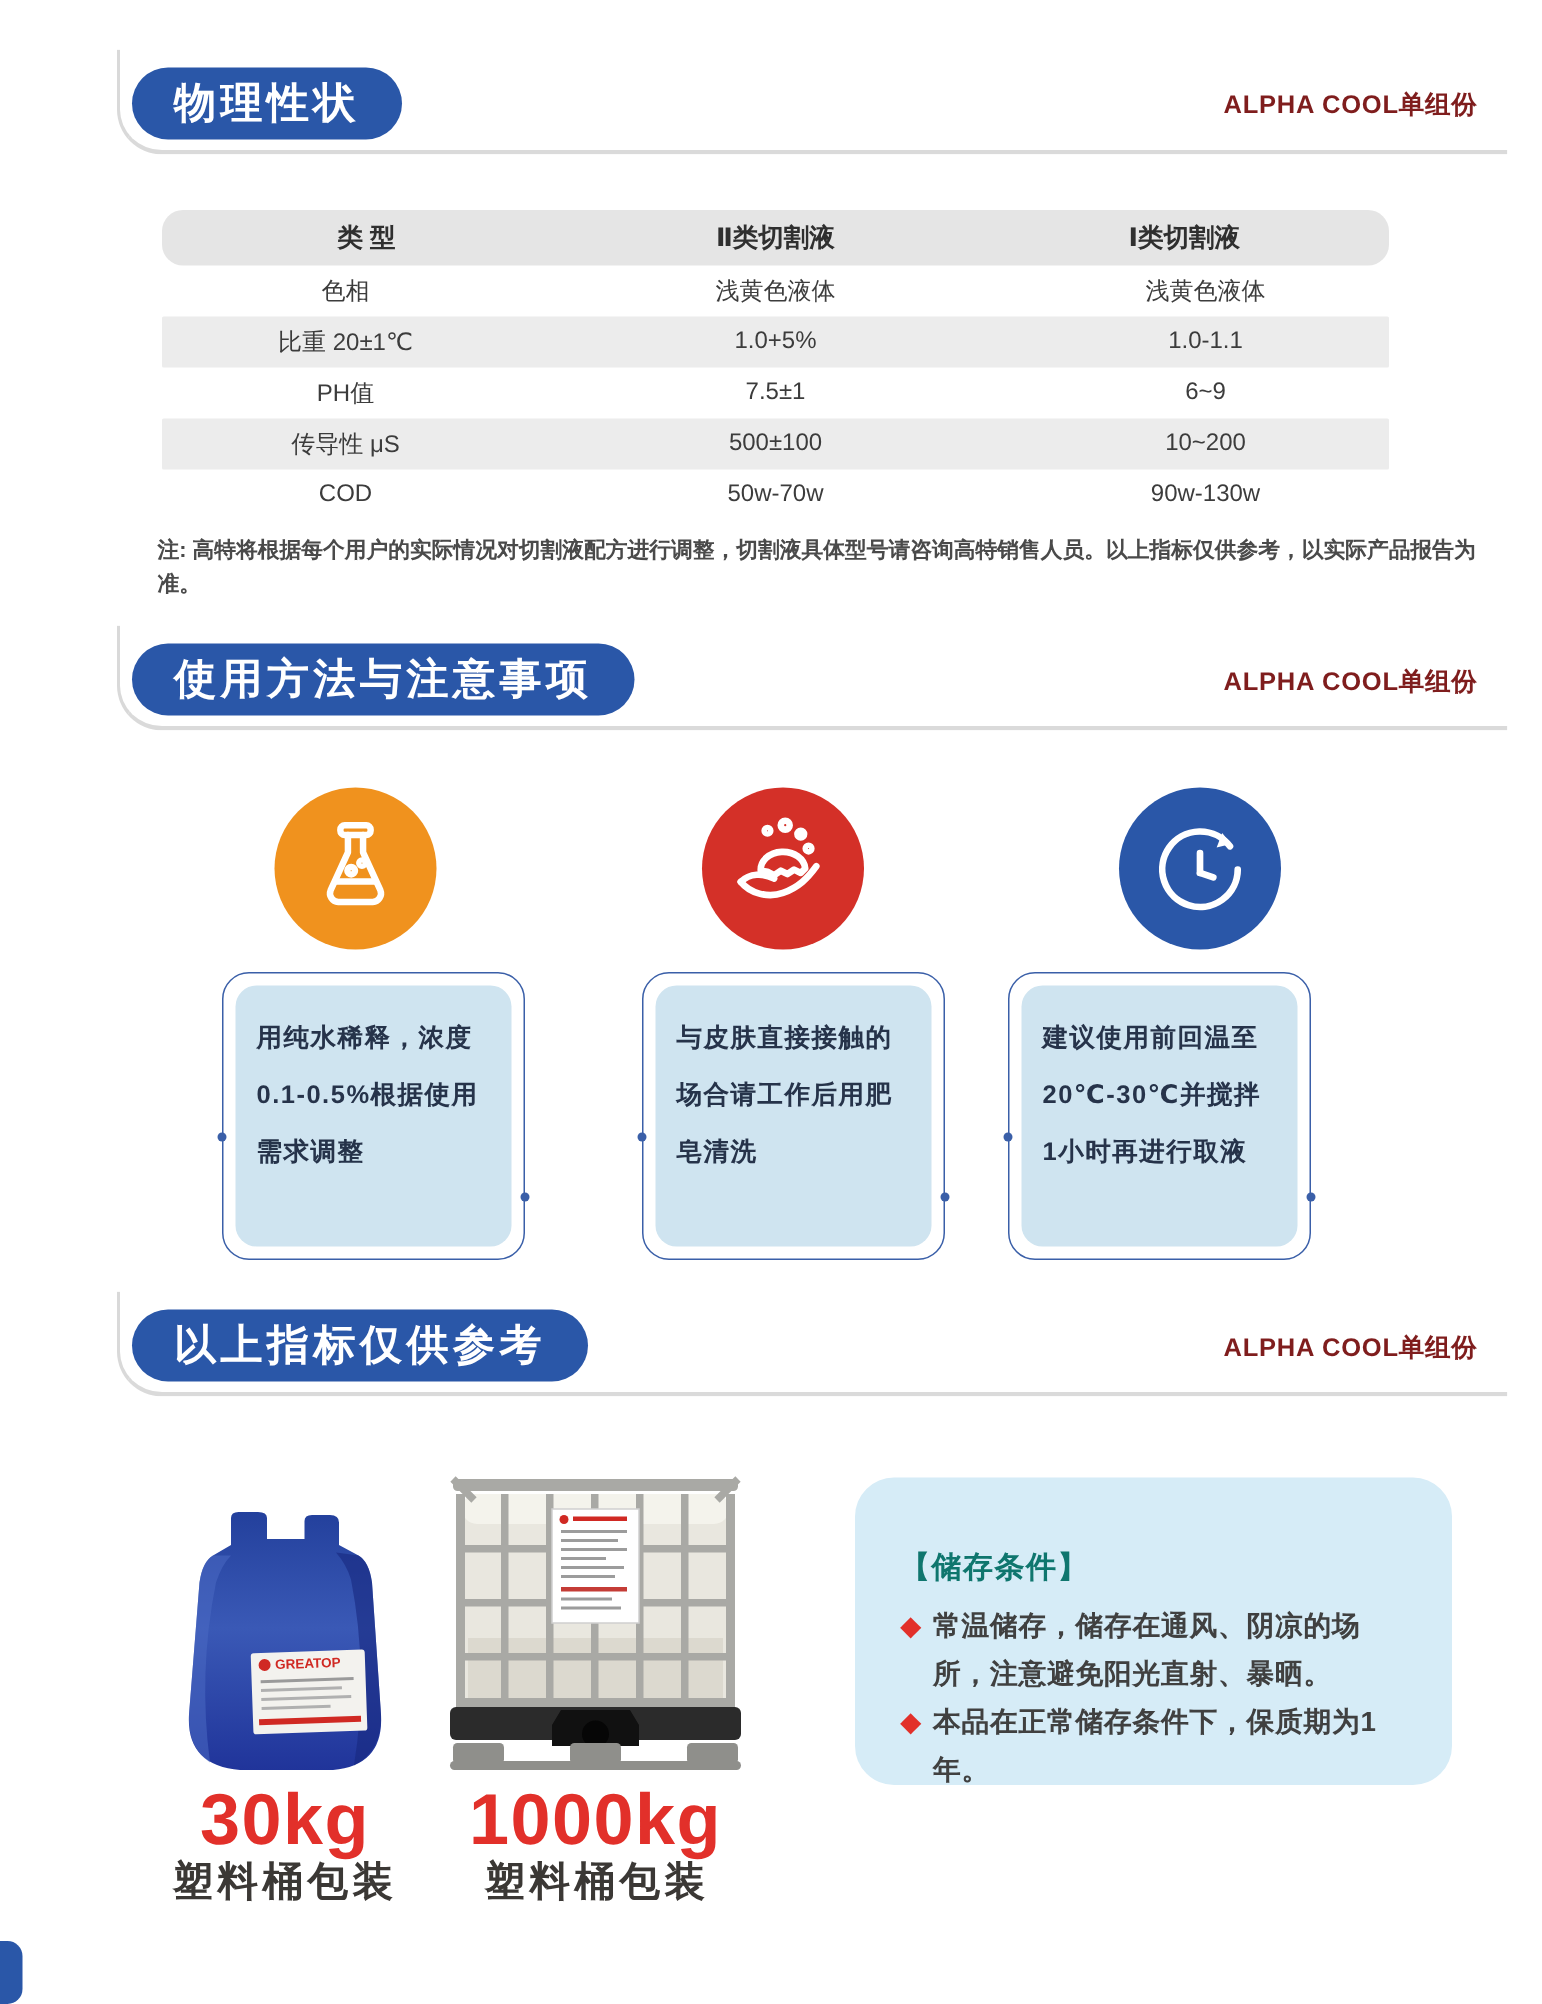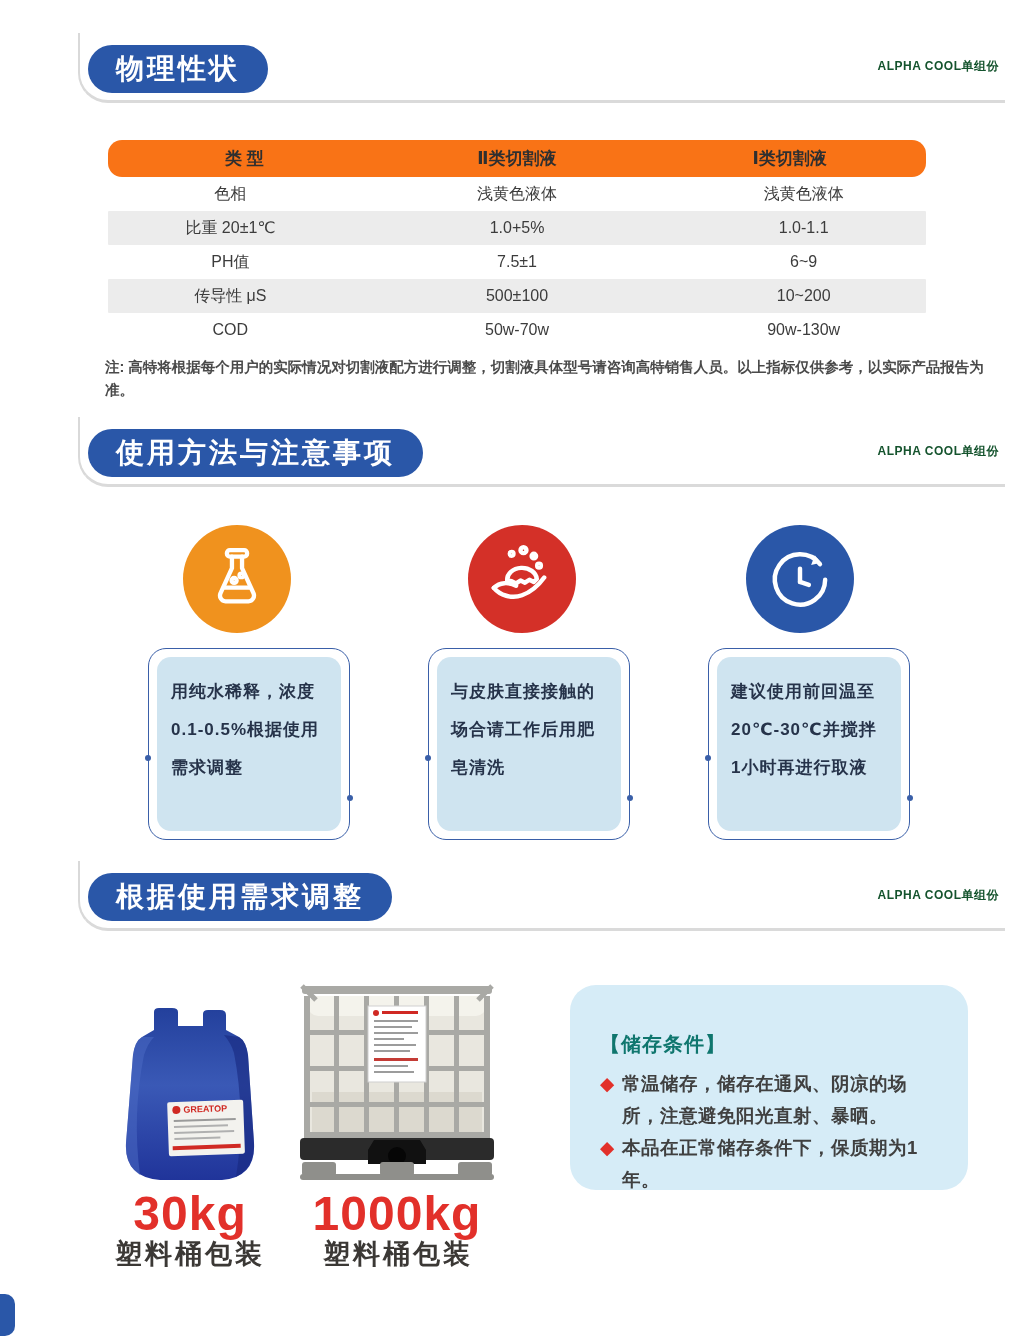--- a/index.html
+++ b/index.html
@@ -4,25 +4,25 @@
 <style>
   html,body{margin:0;padding:0;background:#ffffff;}
   body{font-family:"Liberation Sans","DejaVu Sans",sans-serif;}
   .page{position:relative;width:1028px;height:1336px;background:#ffffff;overflow:hidden;}
 
   
   .tabline{position:absolute;border-left:2px solid #d9d9d9;border-bottom:3px solid #dadada;
            border-bottom-left-radius:30px;width:925px;left:78px;height:67px;}
   .pill{position:absolute;left:88px;height:48px;line-height:48px;background:#2a57a8;color:#ffffff;
         font-size:28px;font-weight:bold;letter-spacing:3px;padding:0 28px;border-radius:26px;z-index:2;}
-  .brand{position:absolute;right:29px;color:#14532d;font-weight:bold;font-size:12px;letter-spacing:.5px;z-index:2;}
+  .brand{position:absolute;right:43px;color:#7f1d1d;font-weight:bold;font-size:17px;letter-spacing:.5px;z-index:2;}
 
   
   .spec-table{position:absolute;left:108px;top:140px;width:818px;}
-  .t-head{display:flex;height:37px;background:#f97316;border-radius:14px;align-items:center;
+  .t-head{display:flex;height:37px;background:#e5e5e5;border-radius:14px;align-items:center;
           font-weight:bold;font-size:17px;color:#2f2f2f;}
   .t-row{display:flex;height:34px;align-items:center;font-size:16px;color:#3c3c3c;gap:42px;}
   .t-row.alt{background:#ececec;border-radius:1px;}
   .t-cell{width:33.33%;text-align:center;}
 
   .note{position:absolute;left:105px;top:356px;width:900px;font-size:14.5px;font-weight:600;
         color:#4a4a4a;line-height:23px;}
 
   
   .u-icon{position:absolute;width:108px;height:108px;border-radius:50%;top:525px;
@@ -126,26 +126,26 @@
       <path d="M70,18 l8,10 -13,3 z" fill="#ffffff" stroke="none"></path>
     </svg>
   </div>
 
   <div class="card-frame" style="left:148px;">
     <div class="card-inner">用纯水稀释，浓度0.1-0.5%根据使用需求调整</div>
   </div>
   <div class="card-frame" style="left:428px;">
     <div class="card-inner">与皮肤直接接触的场合请工作后用肥皂清洗</div>
   </div>
-  <div class="card-frame" style="left:708px;">
+  <div class="card-frame" style="left:672px;">
     <div class="card-inner">建议使用前回温至20℃-30℃并搅拌1小时再进行取液</div>
   </div>
 
   <div class="tabline" style="top:861px;"></div>
-  <div class="pill" style="top:873px;">根据使用需求调整</div>
+  <div class="pill" style="top:873px;">以上指标仅供参考</div>
   <div class="brand" style="top:887px;">ALPHA COOL单组份</div>
 
   <div style="position:absolute;left:110px;top:995px;">
     <svg width="160" height="195" viewBox="0 0 160 195">
       <defs>
         <linearGradient id="jc" x1="0" y1="0" x2="0" y2="1">
           <stop offset="0" stop-color="#23409c"></stop>
           <stop offset="0.45" stop-color="#3a59b6"></stop>
           <stop offset="1" stop-color="#20349a"></stop>
         </linearGradient>

